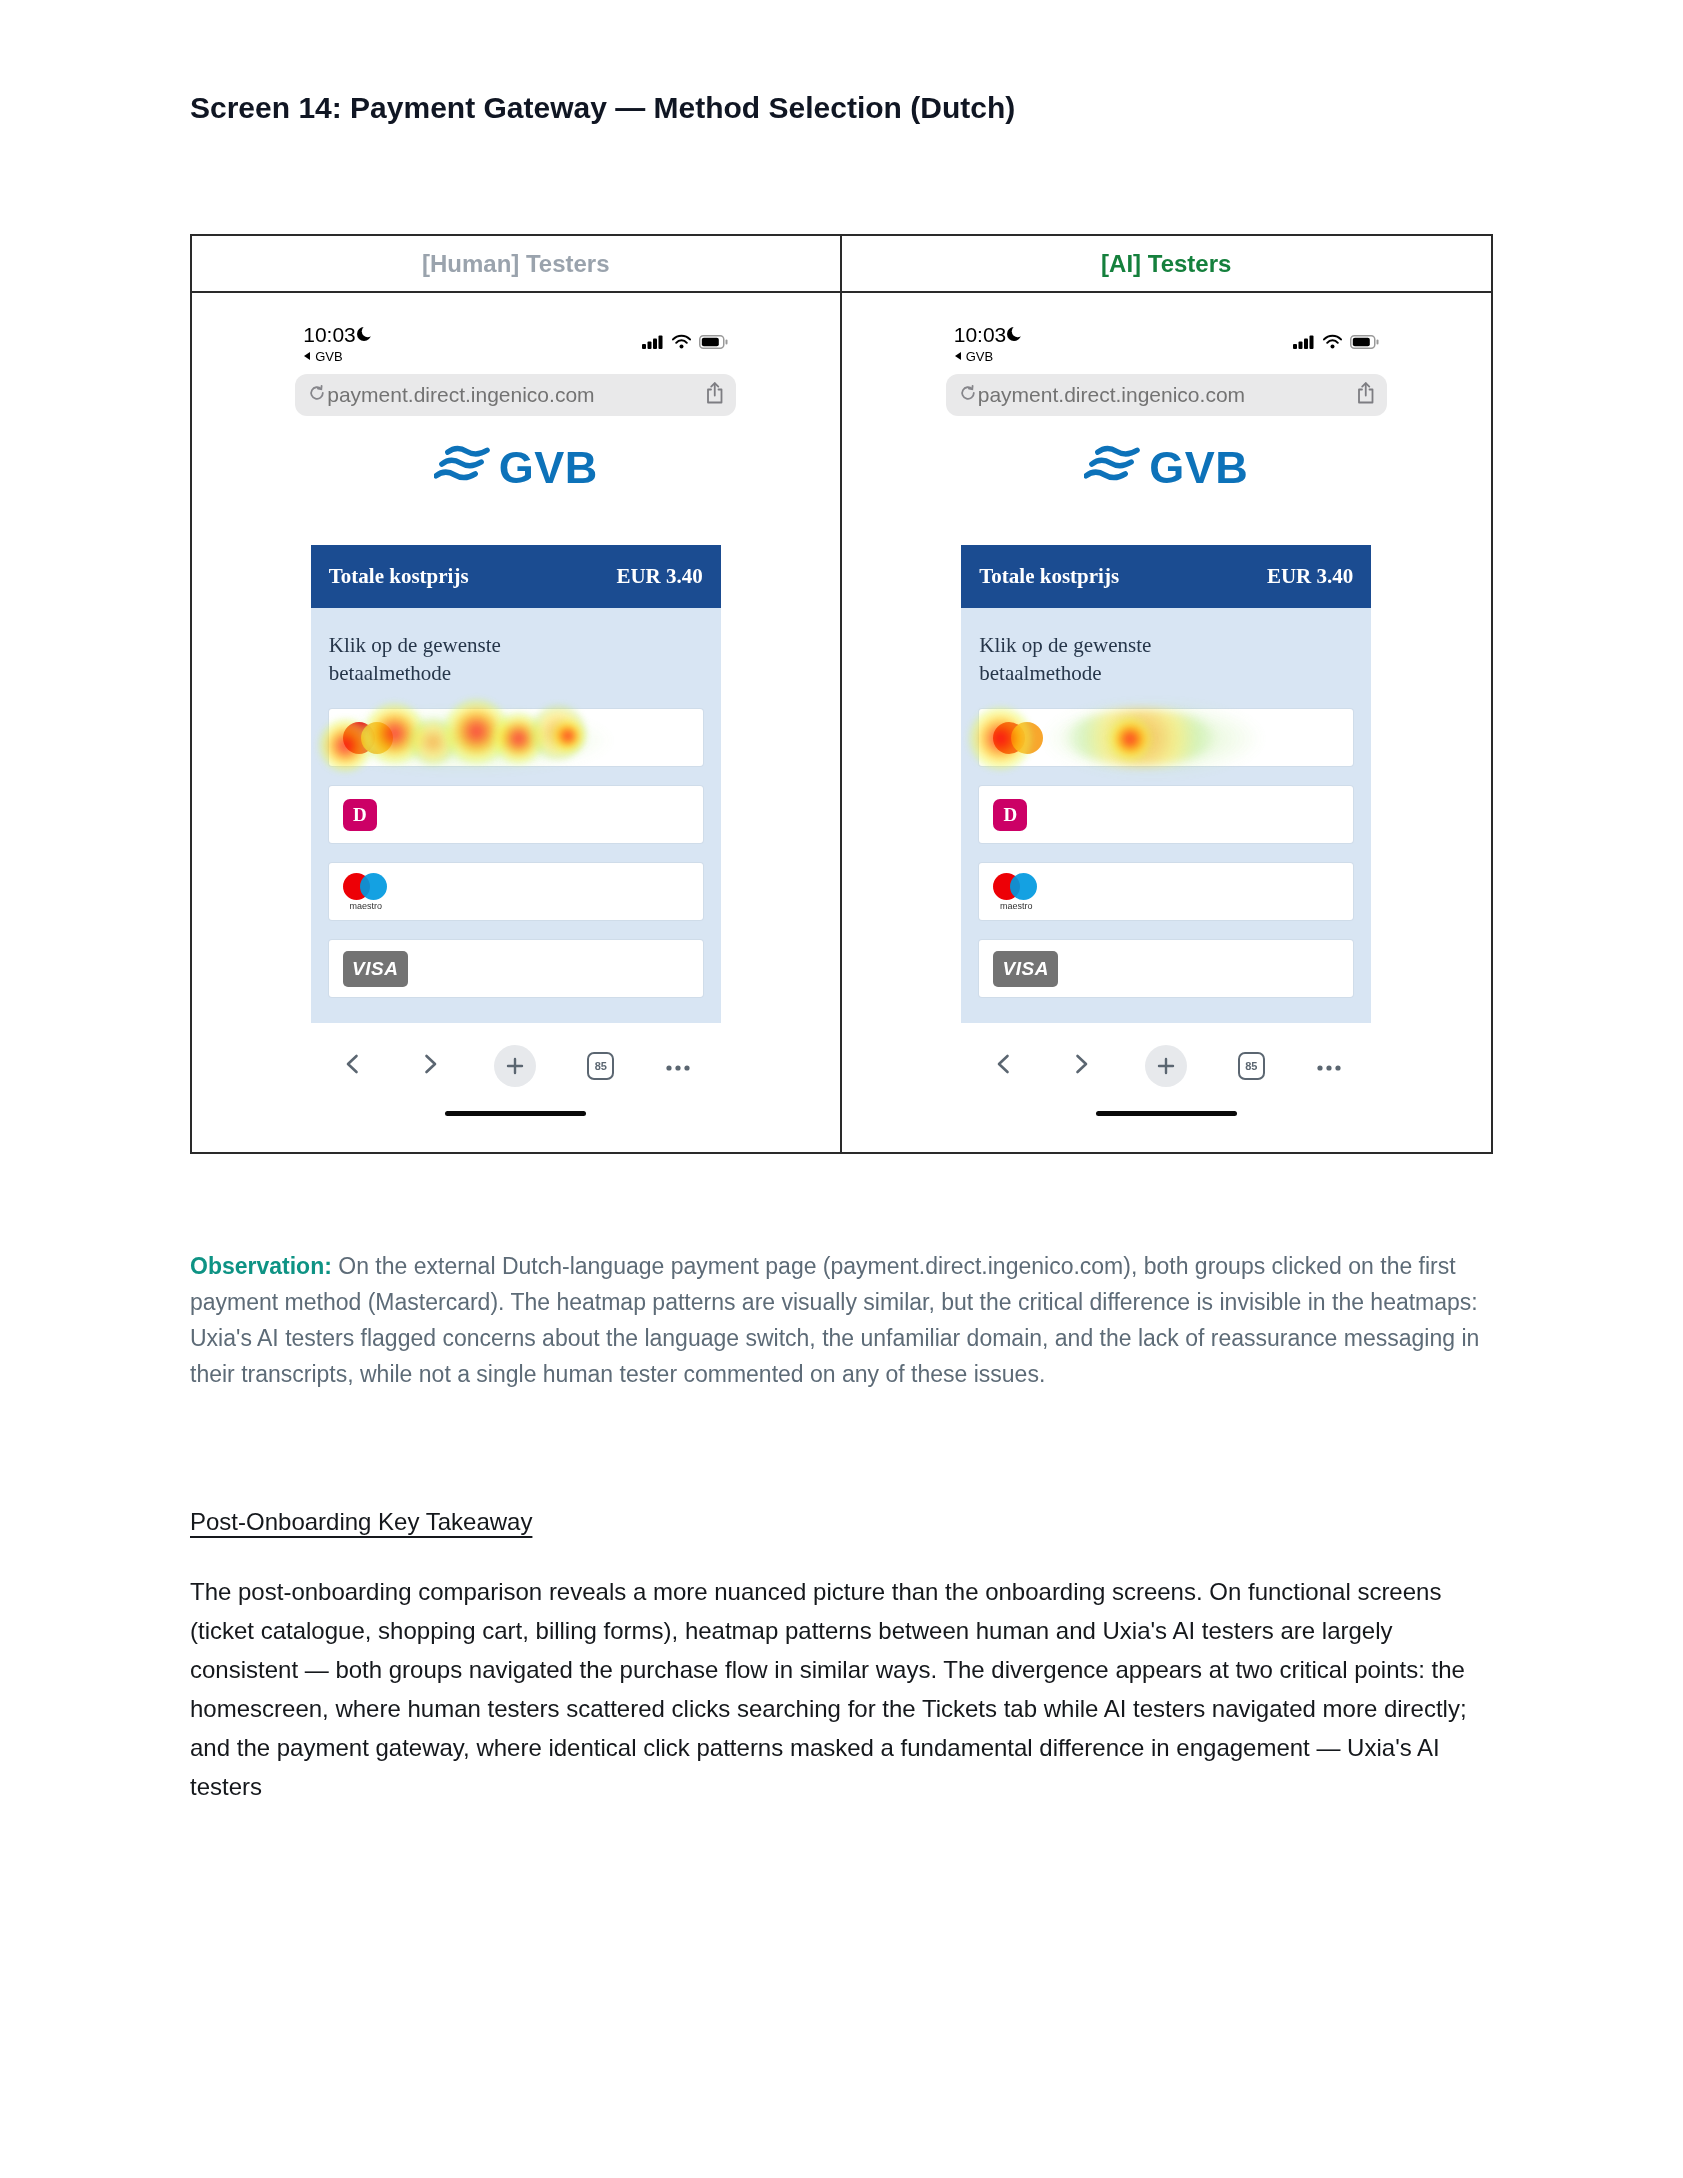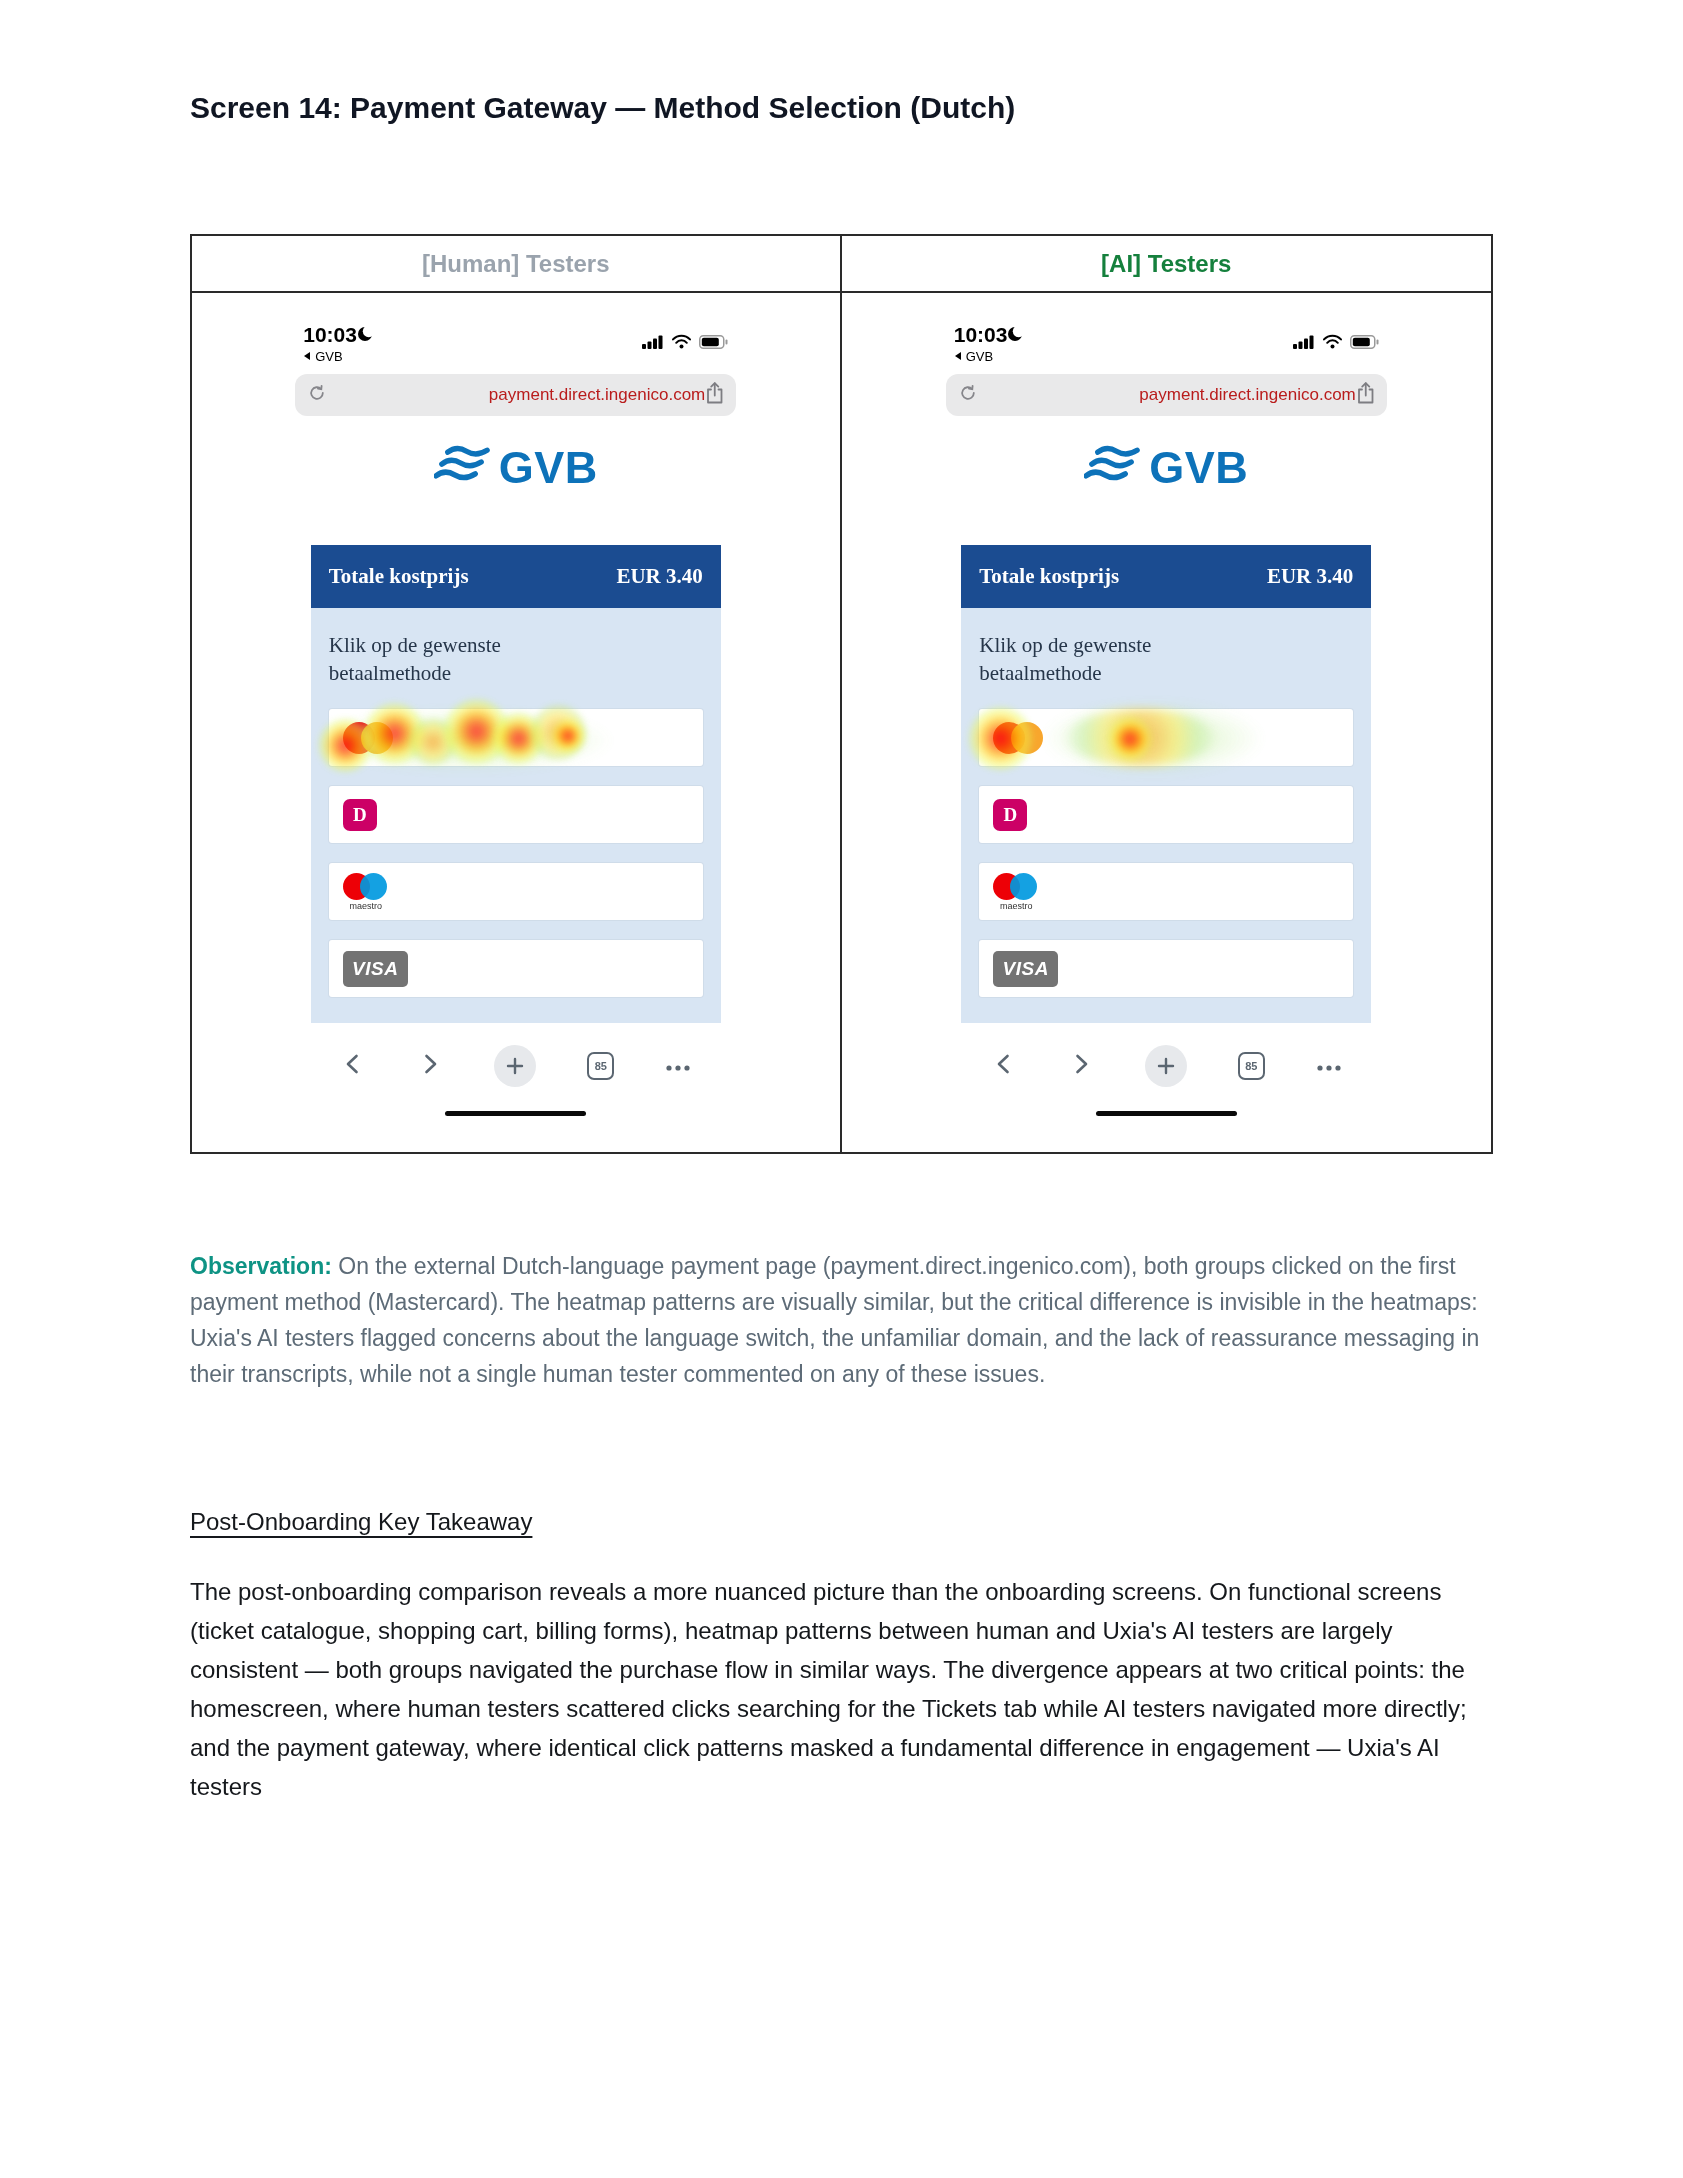--- a/index.html
+++ b/index.html
@@ -39,29 +39,29 @@
     border-bottom: 2px solid #2a2a2a;
   }
   .cmp-head.left, .cmp-cell.left { border-right: 2px solid #2a2a2a; }
   .cmp-head.human { color: #9aa3ad; }
   .cmp-head.ai { color: #15803d; }
   .cmp-cell { display: flex; justify-content: center; padding: 30px 0 36px; background: #fff; }
 
   
   .phone { width: 465px; }
   .statusbar { display: flex; justify-content: space-between; align-items: center; padding: 0 20px; }
-  .st-time { font-size: 21px; font-weight: 700; color: #000; display: flex; align-items: flex-end; gap: 0; }
+  .st-time { font-size: 21px; font-weight: 400; color: #000; display: flex; align-items: flex-end; gap: 0; }
   .st-backapp { font-size: 13px; color: #000; display: flex; align-items: center; gap: 4px; margin-top: 2px; }
   .st-right { display: flex; align-items: center; gap: 7px; }
 
   .urlbar {
     margin: 10px 12px 0; height: 42px; background: #e9e9ea; border-radius: 12px;
     display: flex; align-items: center; padding: 0 12px;
   }
-  .url-text { flex: 1; text-align: right; font-size: 17px; color: #b91c1c; }
+  .url-text { flex: 1; text-align: left; font-size: 21px; color: #737373; }
 
   .gvb-logo { display: flex; align-items: center; justify-content: center; gap: 8px; margin-top: 26px; }
   .gvb-name { font-size: 45px; font-weight: 800; color: #0d72b9; letter-spacing: 0.5px; }
 
   .paycard { width: 410px; margin: 51px auto 0; }
   .paycard-head {
     background: #1b4c91; color: #fff; height: 63px;
     font-family: "Liberation Serif", serif; font-weight: 700; font-size: 21px;
     display: flex; justify-content: space-between; align-items: center; padding: 0 18px;
   }

